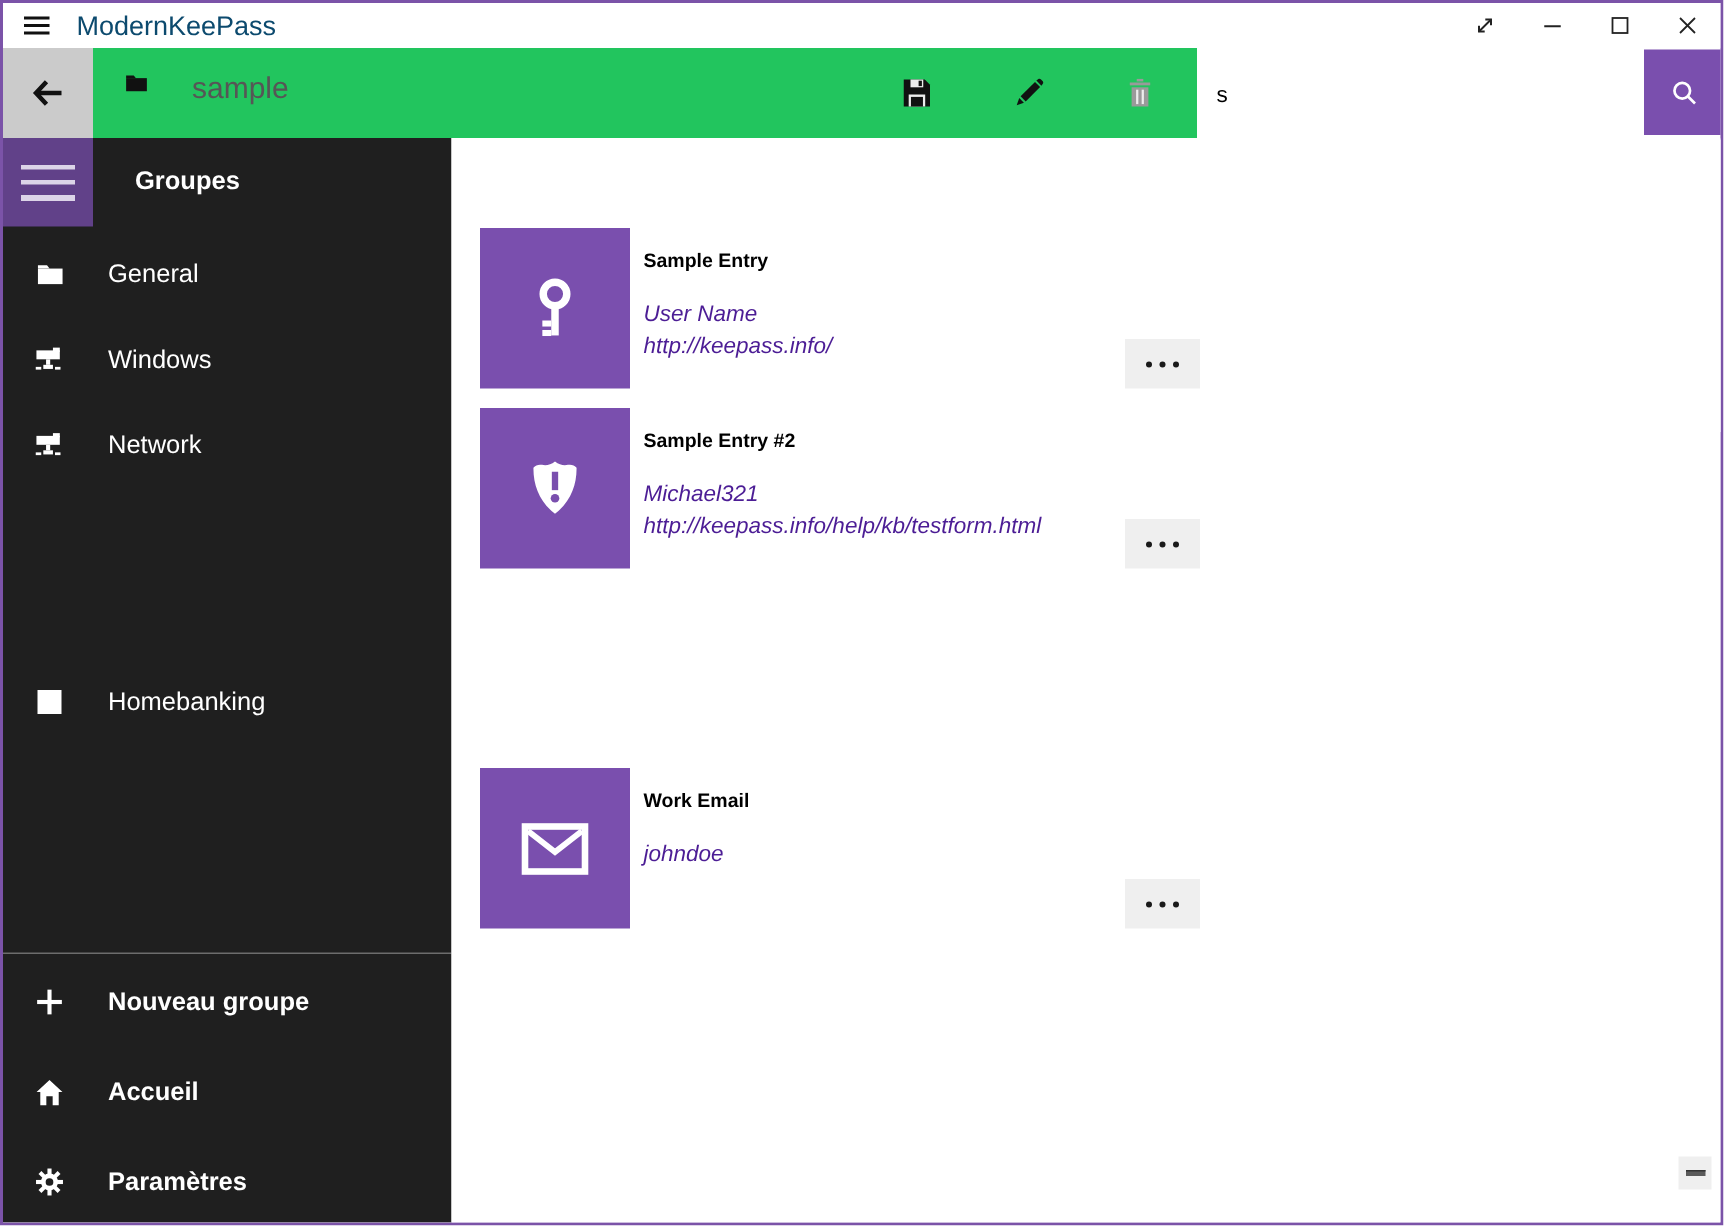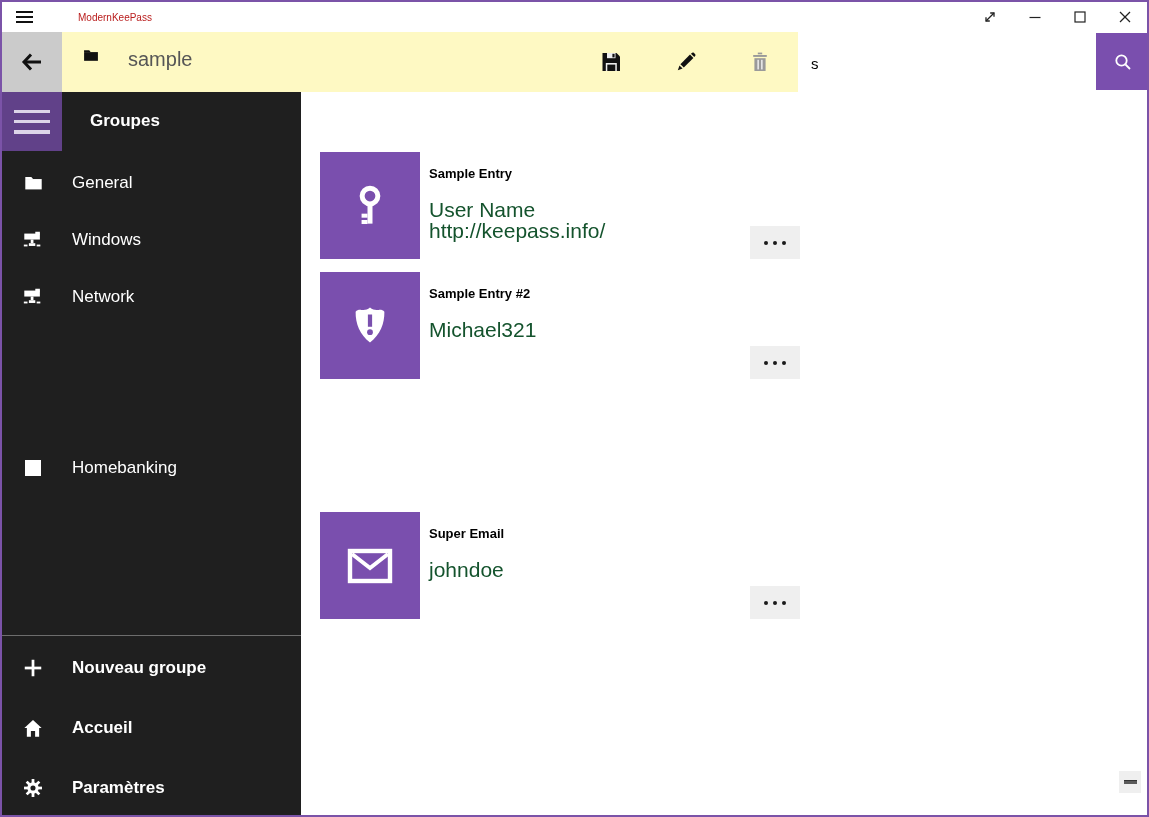--- a/index.html
+++ b/index.html
@@ -4,27 +4,27 @@
 <style>
   * { margin:0; padding:0; box-sizing:border-box; }
   html,body { width:1149px; height:817px; background:#fff; }
   body { font-family:"Liberation Sans","DejaVu Sans",sans-serif; }
   .window{ position:relative; width:1149px; height:817px; border:2px solid #7B53A8; background:#fff; overflow:hidden; }
 
   
   .titlebar{ position:absolute; left:0; top:0; right:0; height:30px; background:#fff; display:flex; align-items:center; }
   .tb-burger{ width:17px; height:12px; margin-left:14px; display:flex; flex-direction:column; justify-content:space-between; cursor:pointer; }
   .tb-burger i{ display:block; height:1.6px; background:#111; }
-  .tb-title{ margin-left:45px; font-size:10px; color:#b91c1c; }
+  .tb-title{ margin-left:18px; font-size:18px; color:#0c4a6e; }
   .win-controls{ margin-left:auto; display:flex; height:30px; }
   .win-btn{ width:45px; height:30px; display:flex; align-items:center; justify-content:center; background:transparent; border:none; cursor:pointer; }
 
   
   .back-btn{ position:absolute; left:0; top:30px; width:60px; height:60px; background:#CBCBCB; border:none; display:flex; align-items:center; justify-content:center; cursor:pointer; }
-  .appbar{ position:absolute; left:60px; top:30px; width:736px; height:60px; background:#fef9c3; }
+  .appbar{ position:absolute; left:60px; top:30px; width:736px; height:60px; background:#22c55e; }
   .db-icon{ position:absolute; left:20px; top:15px; }
   .db-name{ position:absolute; left:66px; top:16px; font-size:20px; color:#565656; }
   .ab-btn{ position:absolute; top:8px; width:44px; height:44px; background:transparent; border:none; display:flex; align-items:center; justify-content:center; cursor:pointer; }
   .ab-save{ left:527px; } .ab-edit{ left:602px; } .ab-del{ left:676px; }
 
   
   .search-box{ position:absolute; left:796px; top:31px; width:298px; height:60px; background:#fff; border:none; }
   .search-box input{ width:100%; height:100%; border:none; outline:none; background:transparent; font-size:15px; color:#000; padding-left:13px; font-family:inherit; }
   .search-btn{ position:absolute; left:1094px; top:31px; width:53px; height:57px; background:#7A4FAE; border:none; display:flex; align-items:center; justify-content:center; cursor:pointer; }
   .suggestions{ position:absolute; left:796px; top:91px; width:351px; height:195px; background:#fff; }
@@ -43,21 +43,21 @@
   .sb-item .ico{ position:absolute; left:20px; top:50%; transform:translateY(-50%); width:22px; height:22px; display:flex; align-items:center; justify-content:center; }
   .sb-item .lbl{ position:absolute; left:70px; top:50%; transform:translateY(-50%); font-size:17px; color:#fff; }
   .sb-sep{ position:absolute; left:0; top:543px; width:100%; height:1px; background:rgba(255,255,255,0.35); }
   .sb-item.footer .lbl{ font-weight:bold; }
 
   
   .content{ position:absolute; left:299px; top:90px; right:0; bottom:0; background:#fff; }
   .entry{ position:absolute; left:19px; width:480px; height:107px; cursor:pointer; }
   .tile{ position:absolute; left:0; top:0; width:100px; height:107px; background:#7A4FAE; display:flex; align-items:center; justify-content:center; }
   .e-title{ position:absolute; left:109px; top:14px; font-size:13px; font-weight:bold; color:#000000; }
-  .e-details{ position:absolute; left:109px; top:47px; font-size:21px; color:#14532d; line-height:21px; }
+  .e-details{ position:absolute; left:109px; top:47px; font-size:15px; color:#4c1d95; line-height:21px;font-style:italic; }
   .more-btn{ position:absolute; left:430px; top:74px; width:50px; height:33px; background:#EFEFEF; border:none; display:flex; align-items:center; justify-content:center; gap:5px; cursor:pointer; }
   .more-btn i{ width:4px; height:4px; border-radius:50%; background:#1a1a1a; display:block; }
 
   
   .collapse-btn{ position:absolute; left:1117px; top:769px; width:22px; height:22px; background:#EFEFEF; border:none; display:flex; align-items:center; justify-content:center; cursor:pointer; }
   .collapse-btn i{ display:block; width:13px; height:4px; background:#5a5a5a; border-top:1px solid #333; }
 </style>
 </head>
 <body>
 
@@ -286,37 +286,38 @@
       <div class="tile">
         <svg width="46" height="46" viewBox="0 0 24 24">
             <path d="M12 2.4 C13.5 3.6 15 3.9 16.5 3.6 C17.5 3.4 18.8 3.6 19.5 4.6 C19.6 10.8 17.3 16.6 12 20.6 C6.7 16.6 4.4 10.8 4.5 4.6 C5.2 3.6 6.5 3.4 7.5 3.6 C9 3.9 10.5 3.6 12 2.4 Z" fill="#fff"></path>
             <rect x="10.9" y="6" width="2.2" height="6.4" fill="#7A4FAE"></rect>
             <circle cx="12" cy="15.2" r="1.5" fill="#7A4FAE"></circle>
           </svg>
       </div>
       <div class="e-title">Sample Entry #2</div>
       <div class="e-details">
         <div>Michael321</div>
+        <div>http://keepass.info/help/kb/testform.html</div>
       </div>
       <button class="more-btn">
           <i></i>
           <i></i>
           <i></i>
         </button>
     </div>
 
 
     <div class="entry" style="top:420px">
       <div class="tile">
         <svg width="48" height="40" viewBox="0 0 24 20">
             <rect x="2" y="2.5" width="20" height="15" fill="none" stroke="#fff" stroke-width="2.2"></rect>
             <path d="M3 4 L12 11 L21 4" fill="none" stroke="#fff" stroke-width="2"></path>
           </svg>
       </div>
-      <div class="e-title">Super Email</div>
+      <div class="e-title">Work Email</div>
       <div class="e-details">
         <div>johndoe</div>
         <div></div>
       </div>
       <button class="more-btn">
           <i></i>
           <i></i>
           <i></i>
         </button>
     </div>

